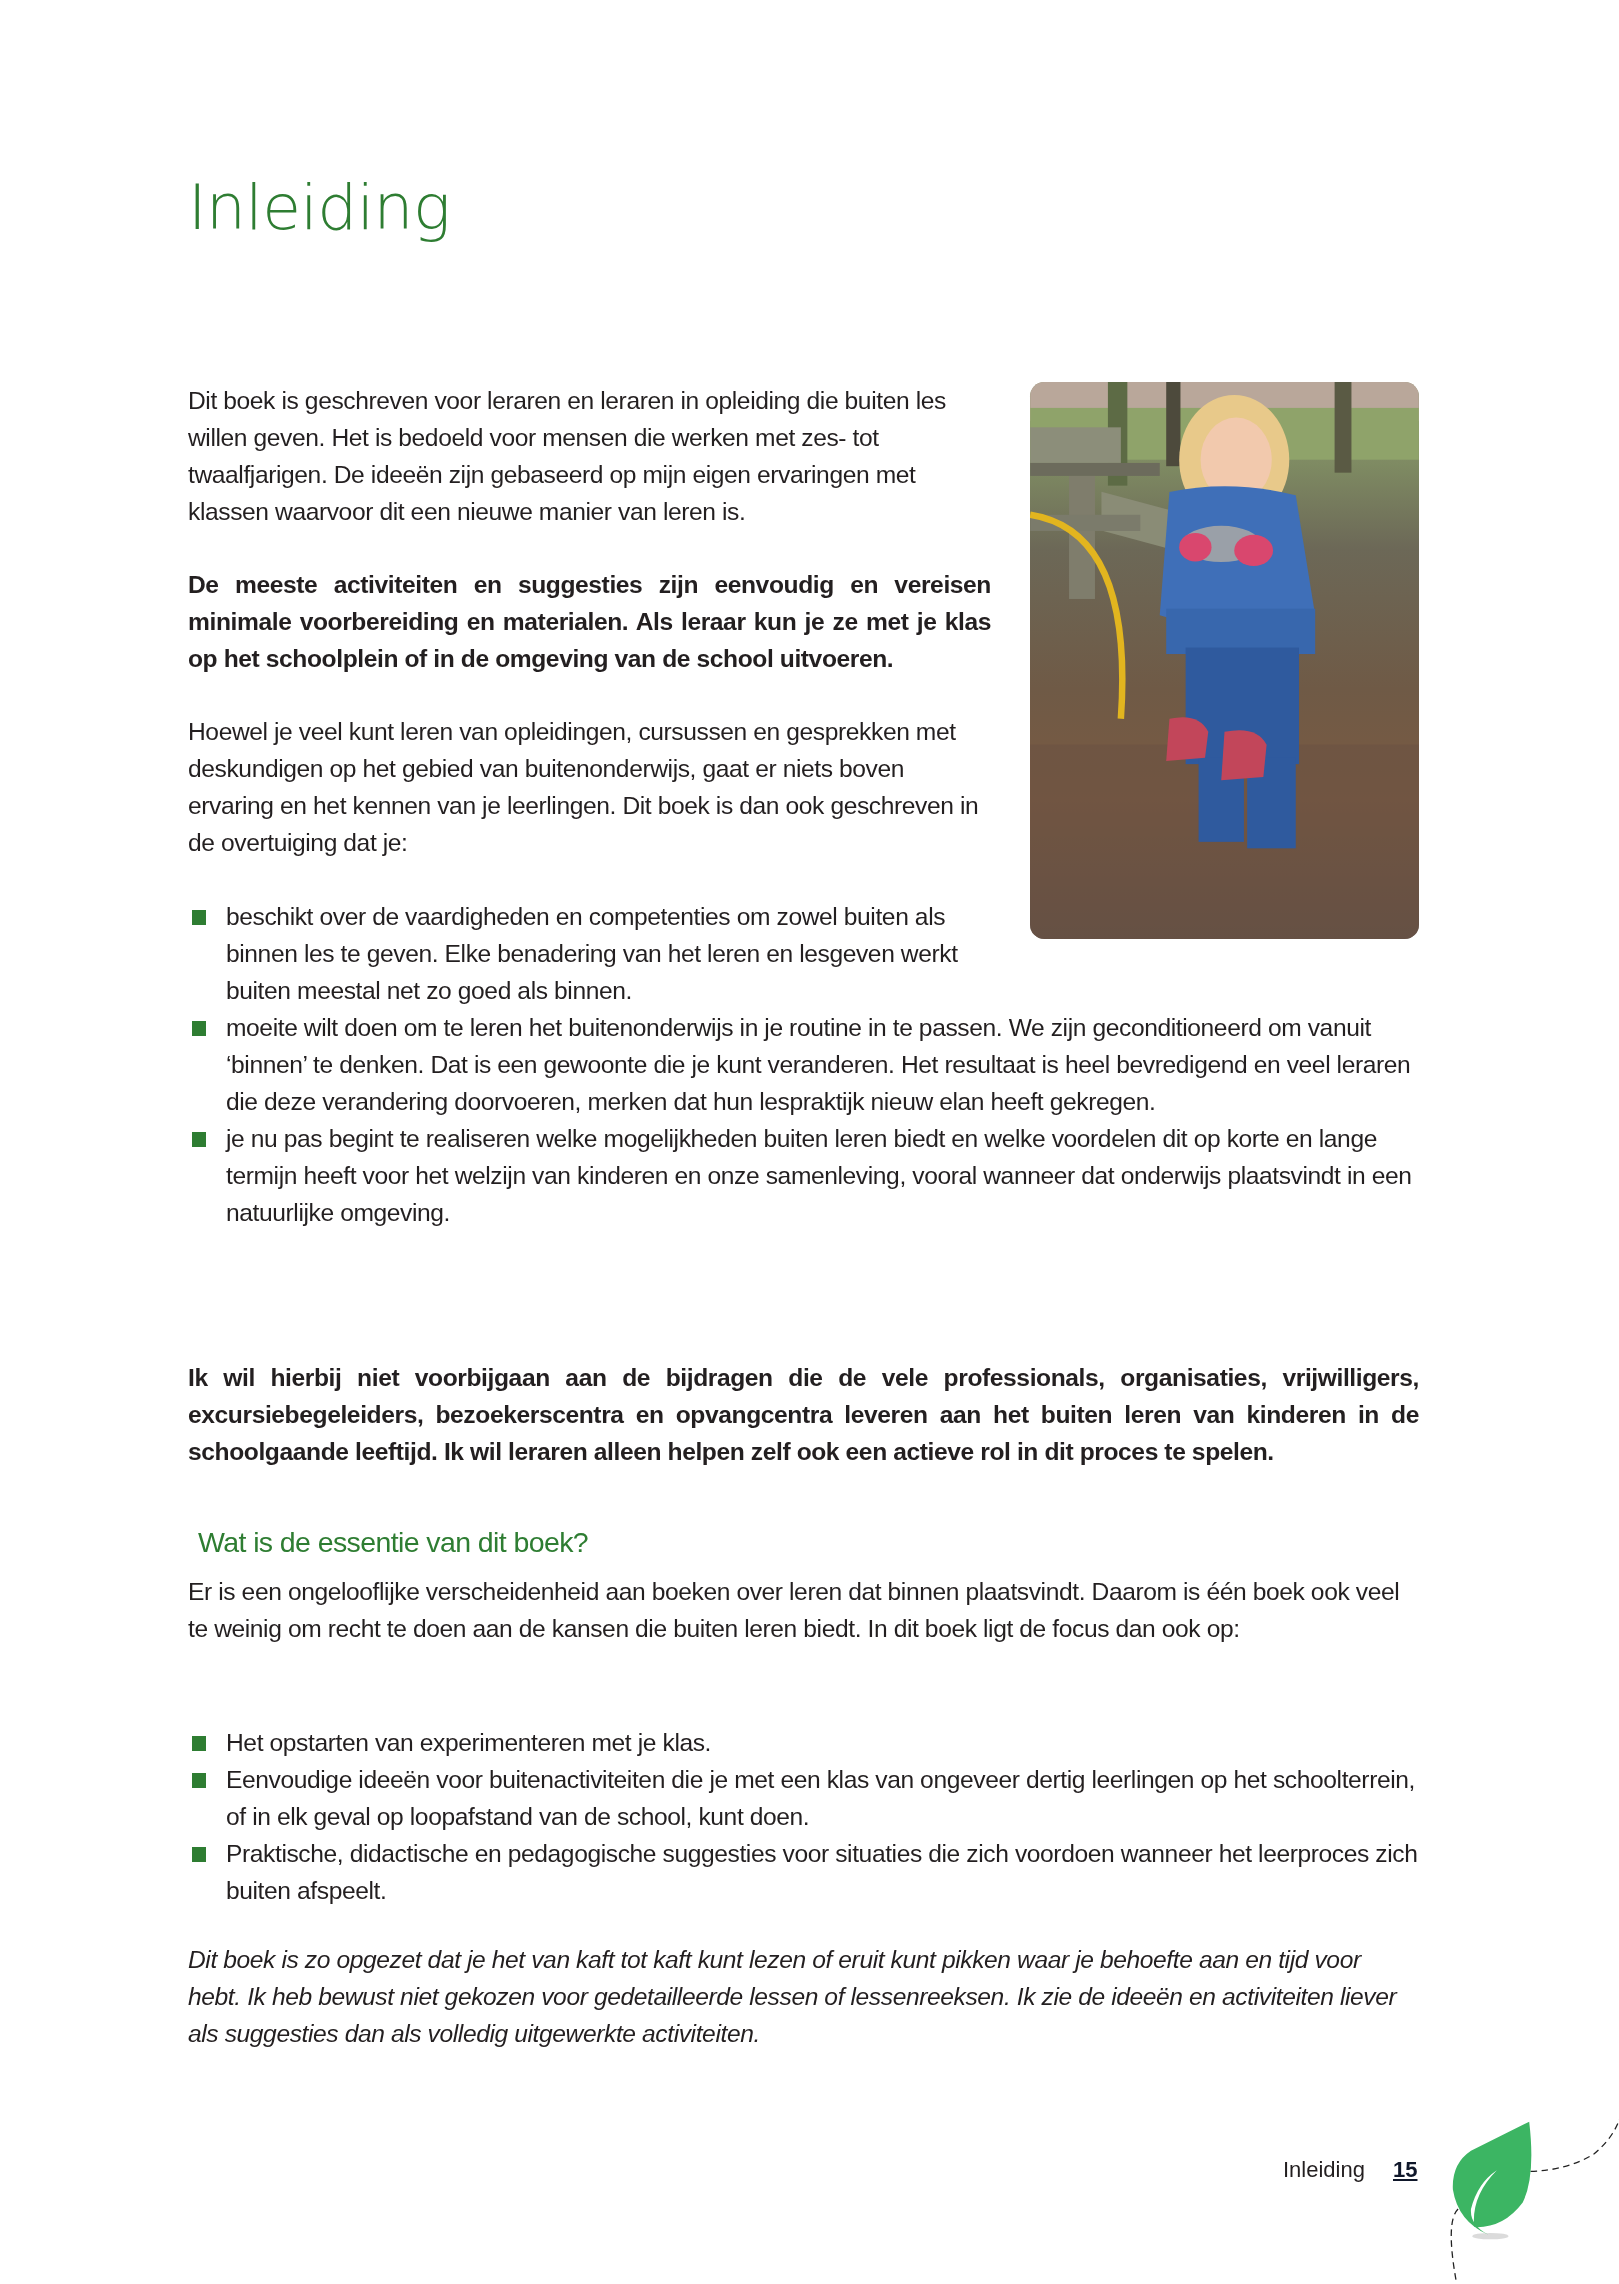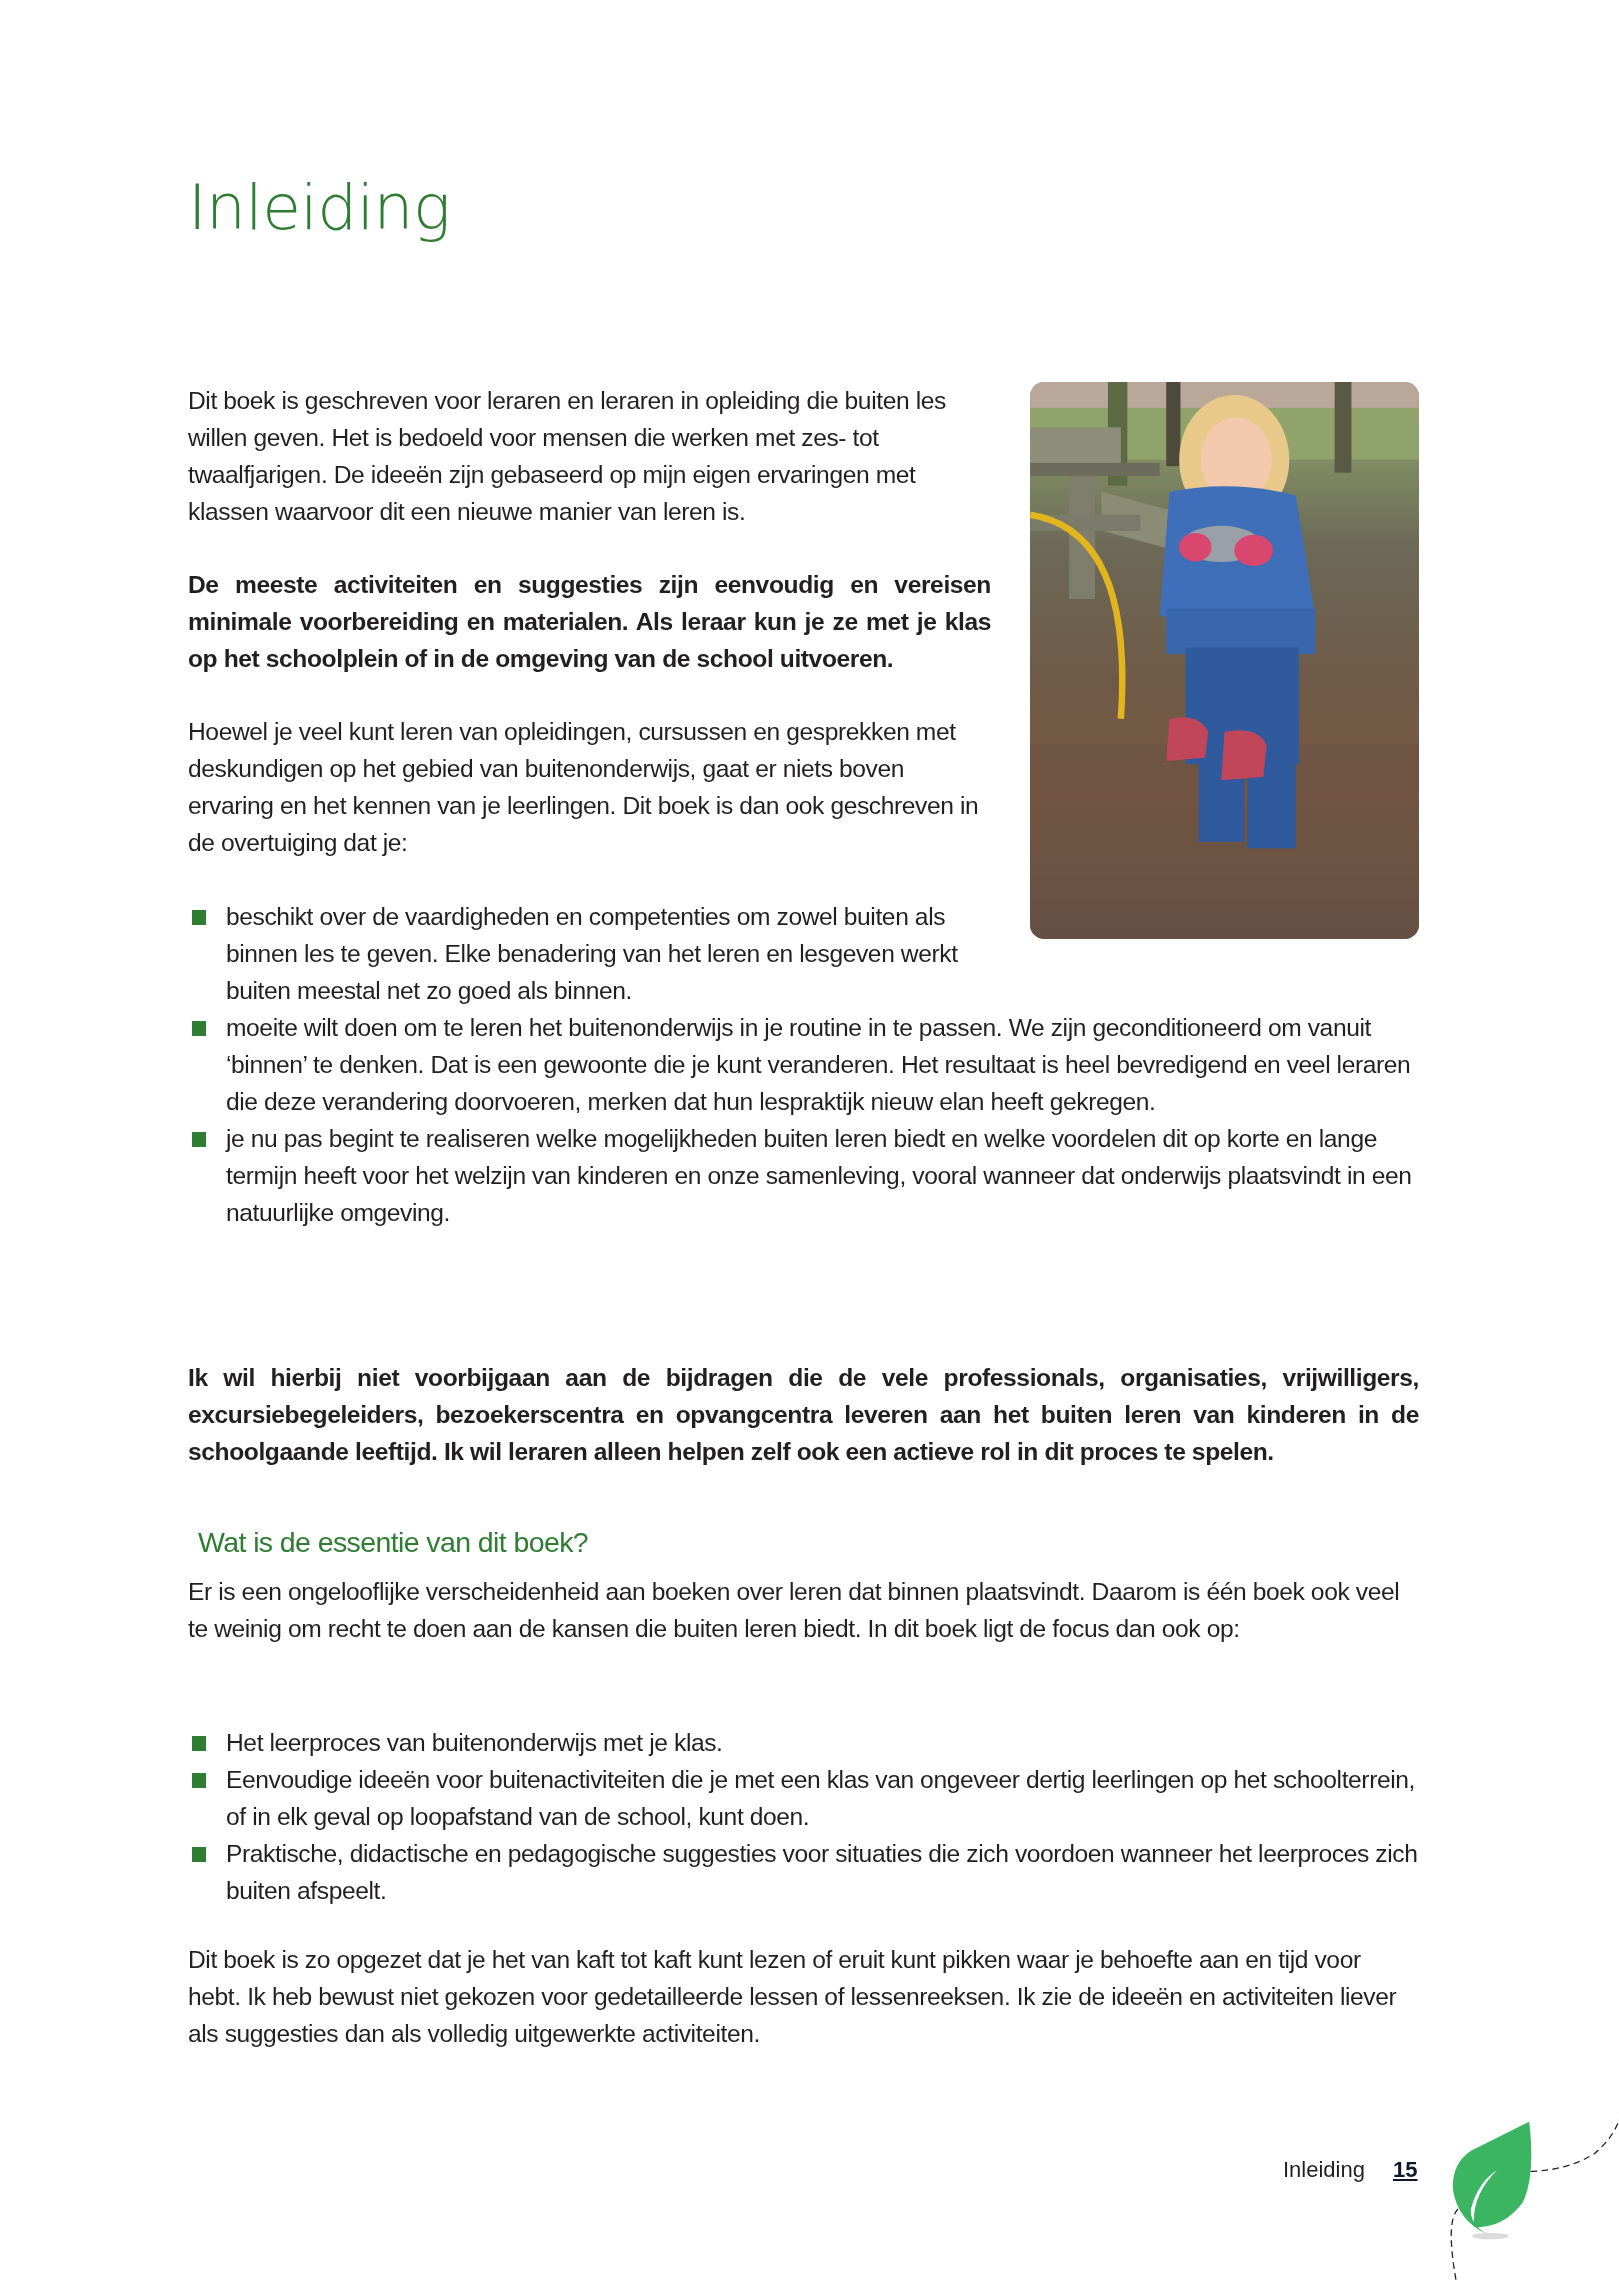--- a/index.html
+++ b/index.html
@@ -81,33 +81,33 @@
 
 <p class="body-text col-full justify" style="top:1359px;">Ik wil hierbij niet voorbijgaan aan de bijdragen die de vele professionals, organisaties, vrijwilligers, excursiebegeleiders, bezoekerscentra en opvangcentra leveren aan het buiten leren van kinderen in de schoolgaande leeftijd. Ik wil leraren alleen helpen zelf ook een actieve rol in dit proces te spelen.</p>
 
 <h2 class="subhead">Wat is de essentie van dit boek?</h2>
 
 <p class="body-text col-full" style="top:1573px;">Er is een ongelooflijke verscheidenheid aan boeken over leren dat binnen plaatsvindt. Daarom is één boek ook veel te weinig om recht te doen aan de kansen die buiten leren biedt. In dit boek ligt de focus dan ook op:</p>
 
 <ul class="bullets" style="position:absolute; left:188px; top:1724px; width:1231px;">
   <li>
     <span class="bullet"></span>
-    <span>Het leerproces van buitenonderwijs met je klas.</span>
+    <span>Het opstarten van experimenteren met je klas.</span>
   </li>
   <li>
     <span class="bullet"></span>
     <span>Eenvoudige ideeën voor buitenactiviteiten die je met een klas van ongeveer dertig leerlingen op het schoolterrein, of in elk geval op loopafstand van de school, kunt doen.</span>
   </li>
   <li>
     <span class="bullet"></span>
     <span>Praktische, didactische en pedagogische suggesties voor situaties die zich voordoen wanneer het leerproces zich buiten afspeelt.</span>
   </li>
 </ul>
 
-<p class="body-text col-full" style="top:1941px;">Dit boek is zo opgezet dat je het van kaft tot kaft kunt lezen of eruit kunt pikken waar je behoefte aan en tijd voor hebt. Ik heb bewust niet gekozen voor gedetailleerde lessen of lessenreeksen. Ik zie de ideeën en activiteiten liever als suggesties dan als volledig uitgewerkte activiteiten.</p>
+<p class="body-text col-full" style="top:1941px;font-style:italic;">Dit boek is zo opgezet dat je het van kaft tot kaft kunt lezen of eruit kunt pikken waar je behoefte aan en tijd voor hebt. Ik heb bewust niet gekozen voor gedetailleerde lessen of lessenreeksen. Ik zie de ideeën en activiteiten liever als suggesties dan als volledig uitgewerkte activiteiten.</p>
 
 <span class="footer-label" style="right:auto; left:1283px;">Inleiding</span>
 <span class="footer-page">15</span>
 
 <svg class="leaf" viewBox="0 0 310 286" xmlns="http://www.w3.org/2000/svg">
   <path d="M172 112 Q 230 110 270 85 Q 300 60 310 30" stroke="#222" stroke-width="2" stroke-dasharray="10 7" fill="none"></path>
   <path d="M60 170 Q 40 190 58 286" stroke="#222" stroke-width="2" stroke-dasharray="10 7" fill="none"></path>
   <ellipse cx="110" cy="212" rx="28" ry="5" fill="#cccccc" opacity="0.7"></ellipse>
   <path d="M170 35 Q 180 120 160 160 Q 130 200 85 198 Q 80 150 120 110 Q 90 130 80 170 Q 78 195 107 210 Q 60 190 52 140 Q 50 100 80 80 Q 130 55 170 35 Z" fill="#3cb563"></path>
 </svg>

